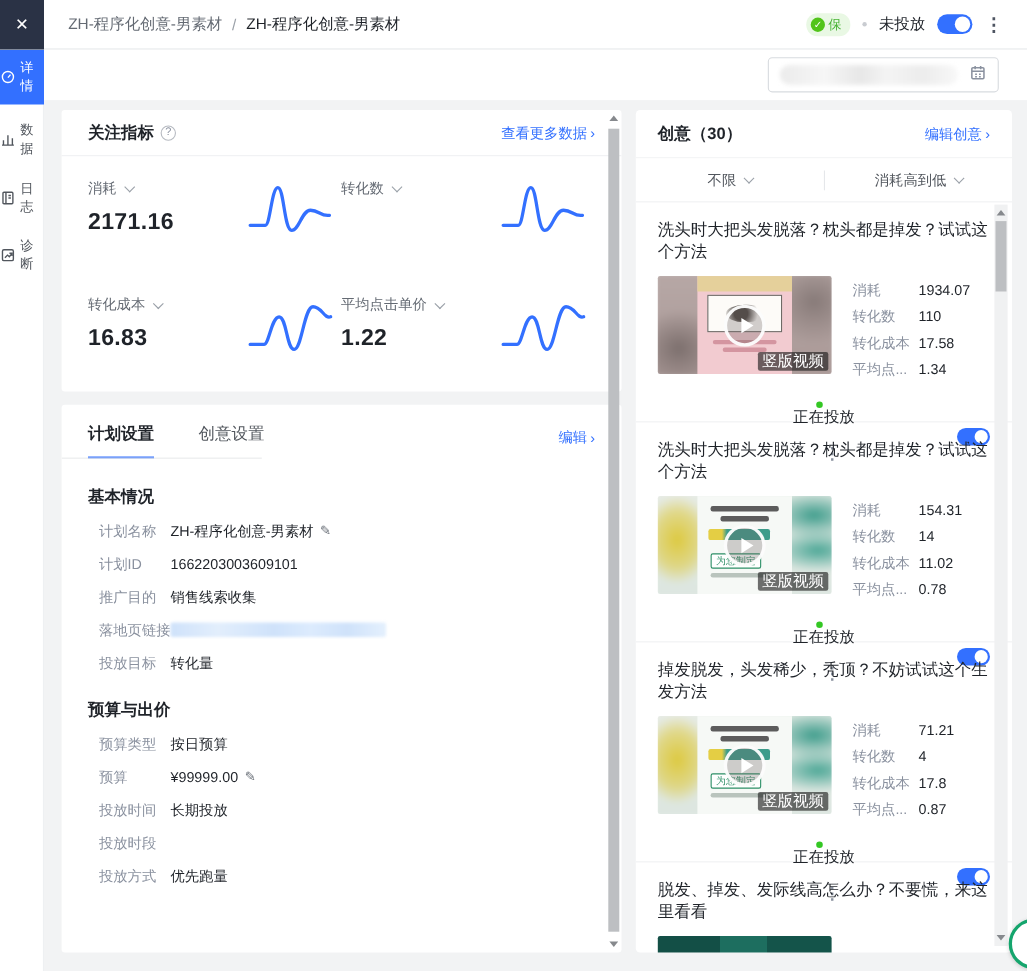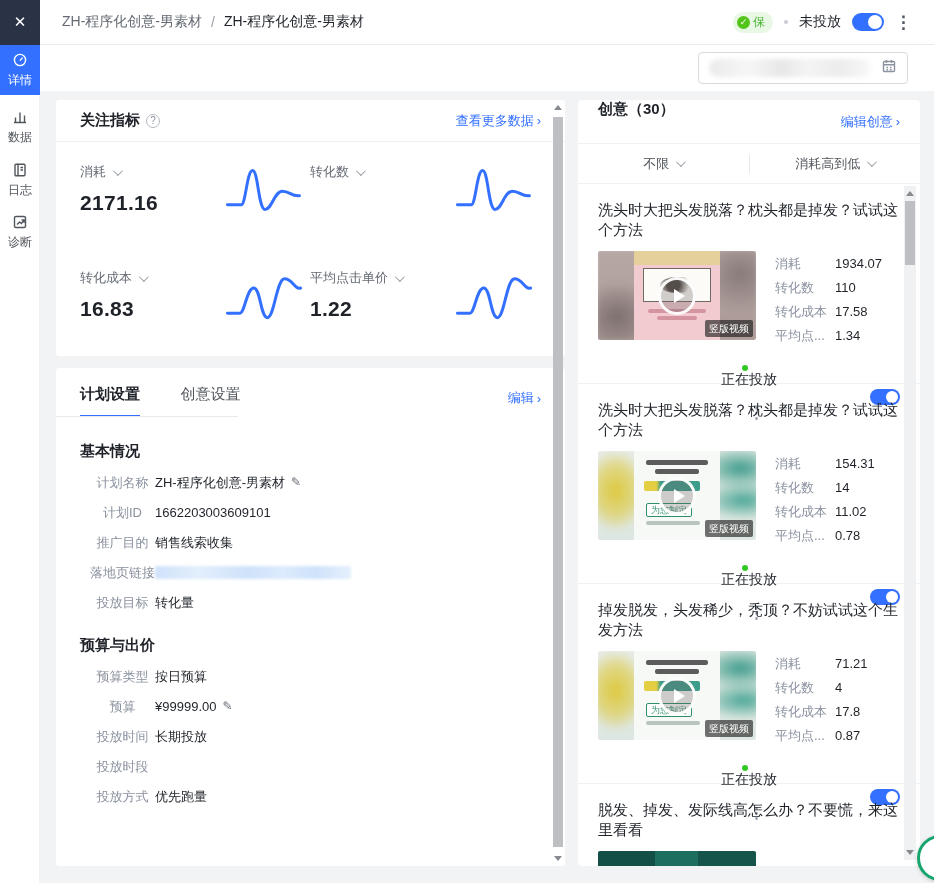--- a/index.html
+++ b/index.html
@@ -25,21 +25,21 @@
   .toggle { width:32px; height:18px; border-radius:9px; background:#3370ff; position:relative;
             display:inline-block; cursor:pointer; flex:0 0 auto; }
   .toggle .knob { position:absolute; top:2px; right:2px; width:14px; height:14px; border-radius:50%; background:#fff; }
   .toggle.sm { width:30px; height:16px; }
   .toggle.sm .knob { width:12px; height:12px; }
   .kebab { color:#4e5562; font-size:17px; font-weight:bold; cursor:pointer; line-height:1; }
 
   
   .sidebar { position:absolute; left:0; top:45px; width:40px; height:838px; background:#fff;
              border-right:1px solid #eef0f2; z-index:7; }
-  .side-item { position:absolute; left:0; width:40px; height:44px; display:flex; flex-direction:column;
+  .side-item { position:absolute; left:0; width:40px; height:44px; display:flex; 
                align-items:center; justify-content:center; gap:4px; color:#51565d; font-size:12px; cursor:pointer; }
   .side-item svg { width:16px; height:16px; stroke:currentColor; fill:none; stroke-width:1.4; }
   .side-item.active { height:50px; background:#3370ff; color:#fff; }
 
   
   .subheader { position:absolute; left:40px; top:45px; width:894px; height:46px; background:#fff; }
   .date-input { position:absolute; right:26px; top:7px; width:210px; height:32px; border:1px solid #d8dbdf;
                 border-radius:4px; background:#fff; display:flex; align-items:center; padding:0 10px; gap:10px; cursor:pointer; }
   .date-blur { flex:1; height:18px; border-radius:9px; filter:blur(2px);
                background:linear-gradient(90deg,#ebebeb,#f6f6f6 25%,#e7e7e7 45%,#f4f4f4 60%,#ececec 80%,#f8f8f8); }
@@ -69,29 +69,29 @@
   
   .p-settings { left:56px; top:368px; width:509px; height:498px; overflow:hidden; }
   .tabs-row { position:relative; padding:17px 24px 0; height:49px; }
   .tab { display:inline-block; font-size:15px; margin-right:36px; padding-bottom:13px; color:#51565d; cursor:pointer; position:relative; }
   .tab.active { color:#1f2329; font-weight:bold; }
   .tab.active::after { content:""; position:absolute; left:0; right:0; bottom:0; height:2px; background:#3370ff; }
   .tabs-line { position:absolute; left:0; top:48px; width:182px; height:1px; background:#e8eaec; }
   .edit-link { position:absolute; right:24px; top:21px; }
   .sec-title { font-size:15px; font-weight:bold; margin:25px 24px 0; }
   .f-row { display:flex; margin-top:13px; padding:0 24px; font-size:13px; line-height:17px; }
-  .f-label { width:65px; color:#8a919f; flex:0 0 65px; margin-left:10px;text-align:center; }
+  .f-label { width:65px; color:#8a919f; flex:0 0 65px; margin-left:10px; }
   .f-value { color:#1f2329; display:flex; align-items:flex-start; gap:6px; }
   .pencil { color:#646a73; font-size:12px; cursor:pointer; }
   .blur-link { width:196px; height:13px; border-radius:2px; margin-top:2px; filter:blur(1.5px);
                background:linear-gradient(90deg,#cfe2fa,#e2eefc 22%,#cfe2fa 48%,#dcebfd 65%,#cfe2fa 82%,#e4f0fd); }
 
   
   .p-creatives { left:578px; top:100px; width:342px; height:766px; border-radius:4px; overflow:hidden; }
-  .pc-head { height:44px; display:flex; padding:0 20px; border-bottom:1px solid #f0f1f3; }
+  .pc-head { height:44px; display:flex; align-items:center; padding:0 20px; border-bottom:1px solid #f0f1f3; }
   .pc-title { font-size:15px; font-weight:bold; }
   .pc-link { margin-left:auto; }
   .filters { height:40px; display:flex; align-items:center; border-bottom:1px solid #f0f1f3; background:#fff; }
   .filter { flex:1; display:flex; align-items:center; justify-content:center; gap:7px; font-size:13px; color:#51565d; cursor:pointer; }
   .f-div { width:1px; height:18px; background:#e5e7ea; }
 
   .c-item { height:200px; padding:16px 20px 0; border-bottom:1px solid #f0f1f3; position:relative; }
   .c-title { font-size:15px; font-weight:normal; line-height:20px; height:40px; overflow:hidden; }
   .c-media { display:flex; margin-top:11px; }
   .thumb { width:158px; height:89px; position:relative; overflow:hidden; border-radius:2px; cursor:pointer; flex:0 0 158px; }
@@ -126,21 +126,21 @@
   .t-sub { position:absolute; left:12px; top:70px; width:54px; height:4px; background:#b9c4bd; border-radius:2px; }
 
   .t-teal { background:linear-gradient(90deg,#134f46 0 36%,#1d6e5f 36% 63%,#14544a 63%); }
 
   .play { position:absolute; left:50%; top:50%; transform:translate(-50%,-50%); width:38px; height:38px;
           border-radius:50%; background:rgba(110,100,100,.30); border:3px solid rgba(255,255,255,.95);
           display:flex; align-items:center; justify-content:center; }
   .tri { width:0; height:0; border-left:11px solid #fff; border-top:7px solid transparent;
          border-bottom:7px solid transparent; margin-left:4px; }
   .v-badge { position:absolute; right:3px; bottom:3px; background:rgba(25,25,25,.62); color:#fff;
-             font-size:10px; line-height:15px; padding:1px 4px; border-radius:2px; }
+             font-size:14px; line-height:15px; padding:1px 4px; border-radius:2px; }
 
   .c-stats { margin-left:19px; padding-top:5px; font-size:13px; }
   .c-stat { display:flex; margin-bottom:9px; line-height:15px; }
   .cs-label { width:60px; color:#8a919f; flex:0 0 60px; }
   .cs-value { color:#1f2329; }
   .c-status { display:flex; align-items:center; margin-top:13px;flex-direction:column; }
   .dot { width:6px; height:6px; border-radius:50%; background:#34c724; margin-right:9px; }
   .c-status-text { font-size:14px; }
   .c-toggle { margin-left:auto; }
   .c-kebab { margin-left:15px; color:#8a919f; font-size:15px; }

